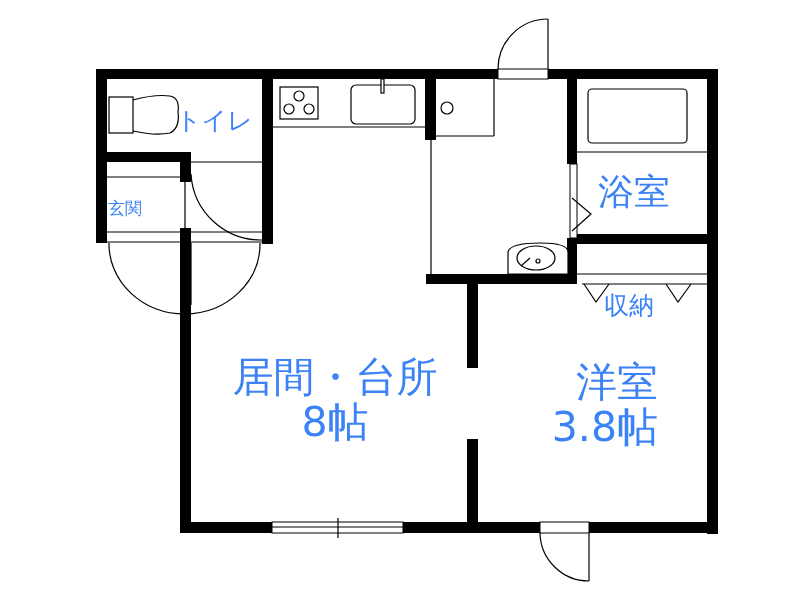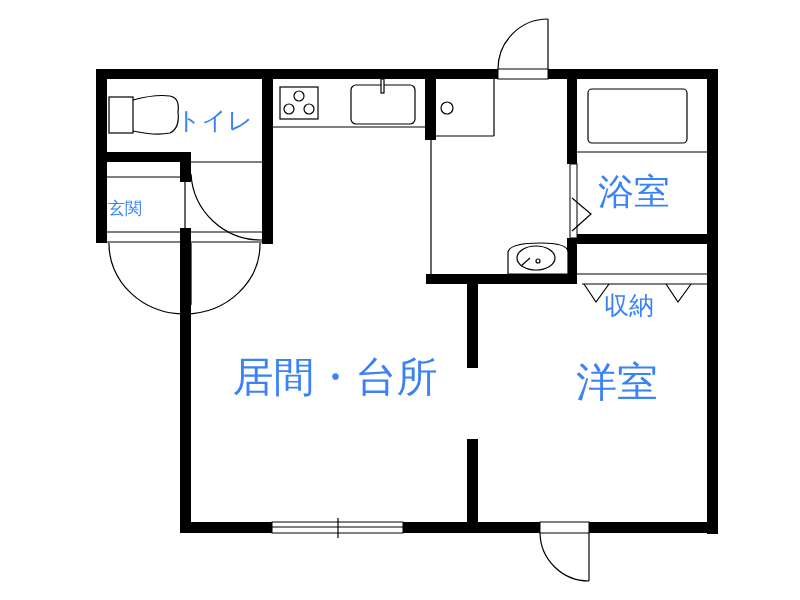--- a/index.html
+++ b/index.html
@@ -152,16 +152,18 @@
 </svg>
 
 <div class="label lbl-toilet">トイレ</div>
 <div class="label lbl-genkan">玄関</div>
 <div class="label lbl-senmen">
 </div>
 <div class="label lbl-yokushitsu">浴室</div>
 <div class="label lbl-shuno">収納</div>
 <div class="label lbl-living">
   <div>居間・台所</div>
+  <div>8帖</div>
 </div>
 <div class="label lbl-youshitsu">
   <div>洋室</div>
+  <div>3.8帖</div>
 </div>
 
 </body></html>

